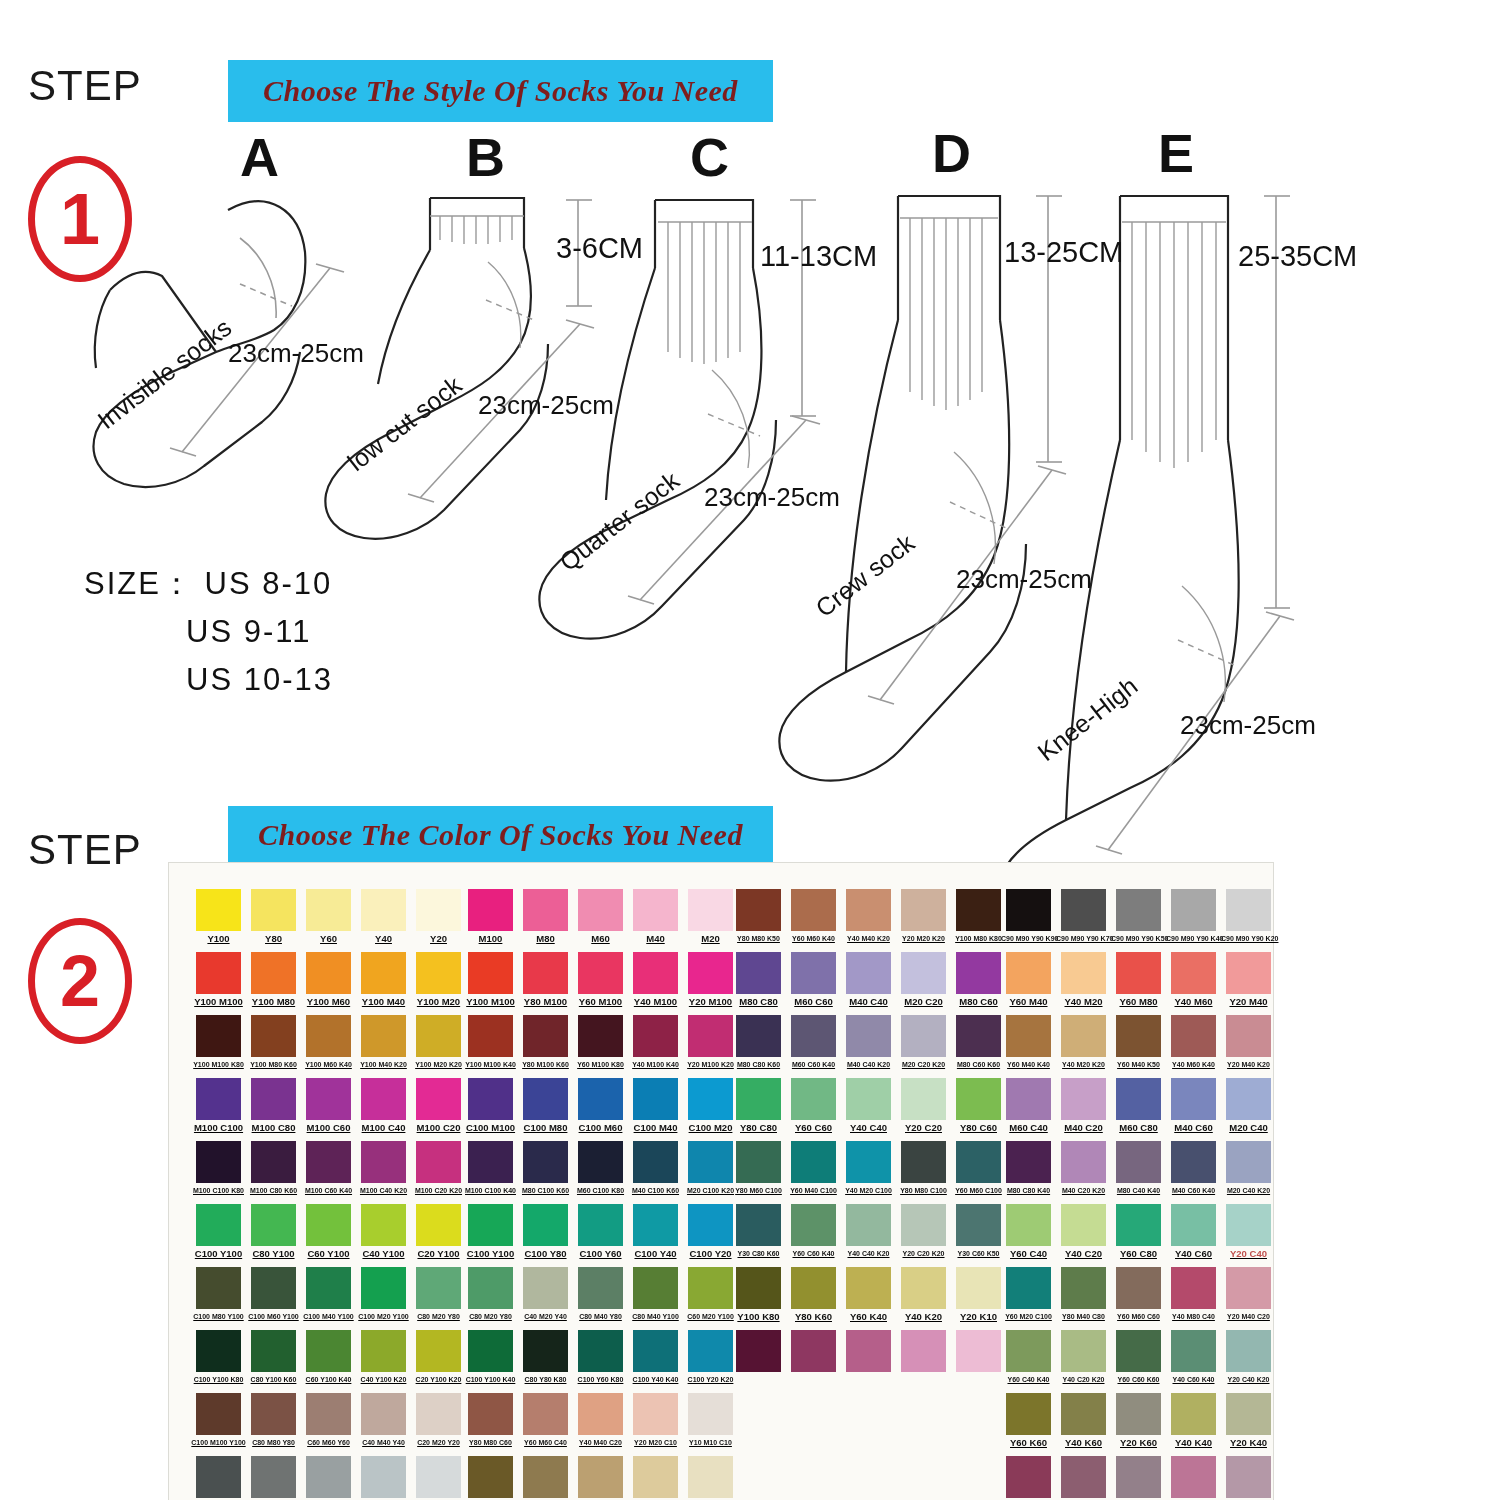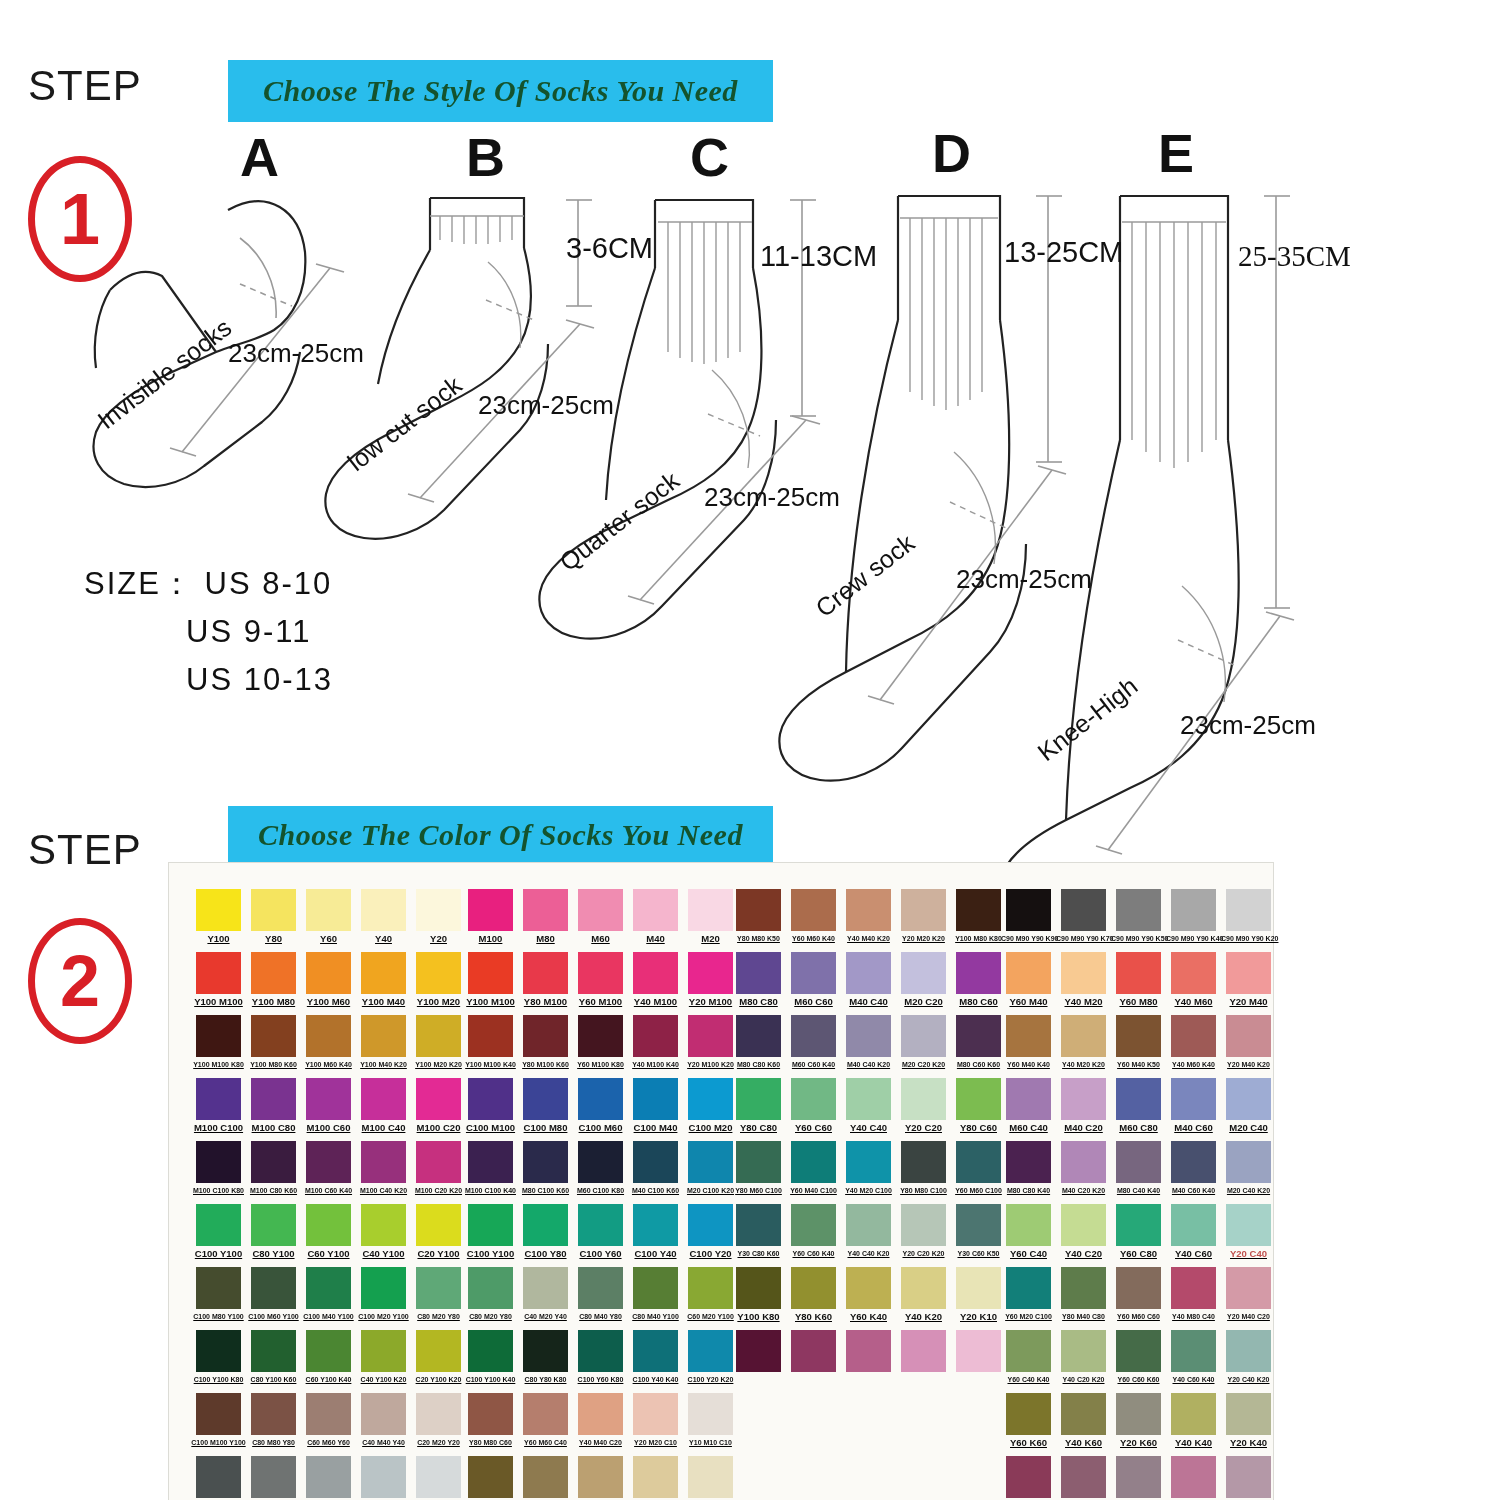--- a/index.html
+++ b/index.html
@@ -21,21 +21,21 @@
     font-family:"Liberation Sans",sans-serif;
   }
 
   
   .banner{
     position:absolute; background:#29bdec; display:flex;
     align-items:center; justify-content:center;
   }
   .banner span{
     font-family:"Liberation Serif", serif;
-    font-style:italic; font-weight:700; font-size:30px; color:#14532d;
+    font-style:italic; font-weight:700; font-size:30px; color:#7f1d1d;
     letter-spacing:.5px; white-space:nowrap;
   }
 
   
   .size-block{ position:absolute; font-size:31px; color:#111; line-height:1.55;
                font-family:"Liberation Sans",sans-serif; letter-spacing:2px;}
   .size-block div.indent{ padding-left:102px; }
 
   
   #sock-area{ position:absolute; left:0; top:0; width:1500px; height:880px; }
@@ -201,24 +201,24 @@
         <path d="M1264 608 L1290 608"></path>
     </g>
   </svg>
 
   <div class="sock-letter" style="left:240px;top:126px;">A</div>
   <div class="sock-letter" style="left:466px;top:126px;">B</div>
   <div class="sock-letter" style="left:690px;top:126px;">C</div>
   <div class="sock-letter" style="left:932px;top:122px;">D</div>
   <div class="sock-letter" style="left:1158px;top:122px;">E</div>
 
-  <div class="dim-label" style="left:556px;top:232px;margin-left:10px;">3-6CM</div>
+  <div class="dim-label" style="left:556px;top:232px;">3-6CM</div>
   <div class="dim-label" style="left:760px;top:240px;">11-13CM</div>
   <div class="dim-label" style="left:1004px;top:236px;">13-25CM</div>
-  <div class="dim-label" style="left:1238px;top:240px;font-family:Liberation Serif, serif;">25-35CM</div>
+  <div class="dim-label" style="left:1238px;top:240px;">25-35CM</div>
 
   <div class="len-label" style="left:228px;top:338px;">23cm-25cm</div>
   <div class="len-label" style="left:478px;top:390px;">23cm-25cm</div>
   <div class="len-label" style="left:704px;top:482px;">23cm-25cm</div>
   <div class="len-label" style="left:956px;top:564px;">23cm-25cm</div>
   <div class="len-label" style="left:1180px;top:710px;">23cm-25cm</div>
 
   <div class="sock-name" style="left:110px;top:406px;transform:rotate(-38deg);">Invisible socks</div>
   <div class="sock-name" style="left:360px;top:448px;transform:rotate(-38deg);">low cut sock</div>
   <div class="sock-name" style="left:572px;top:548px;transform:rotate(-38deg);">Quarter sock</div>

